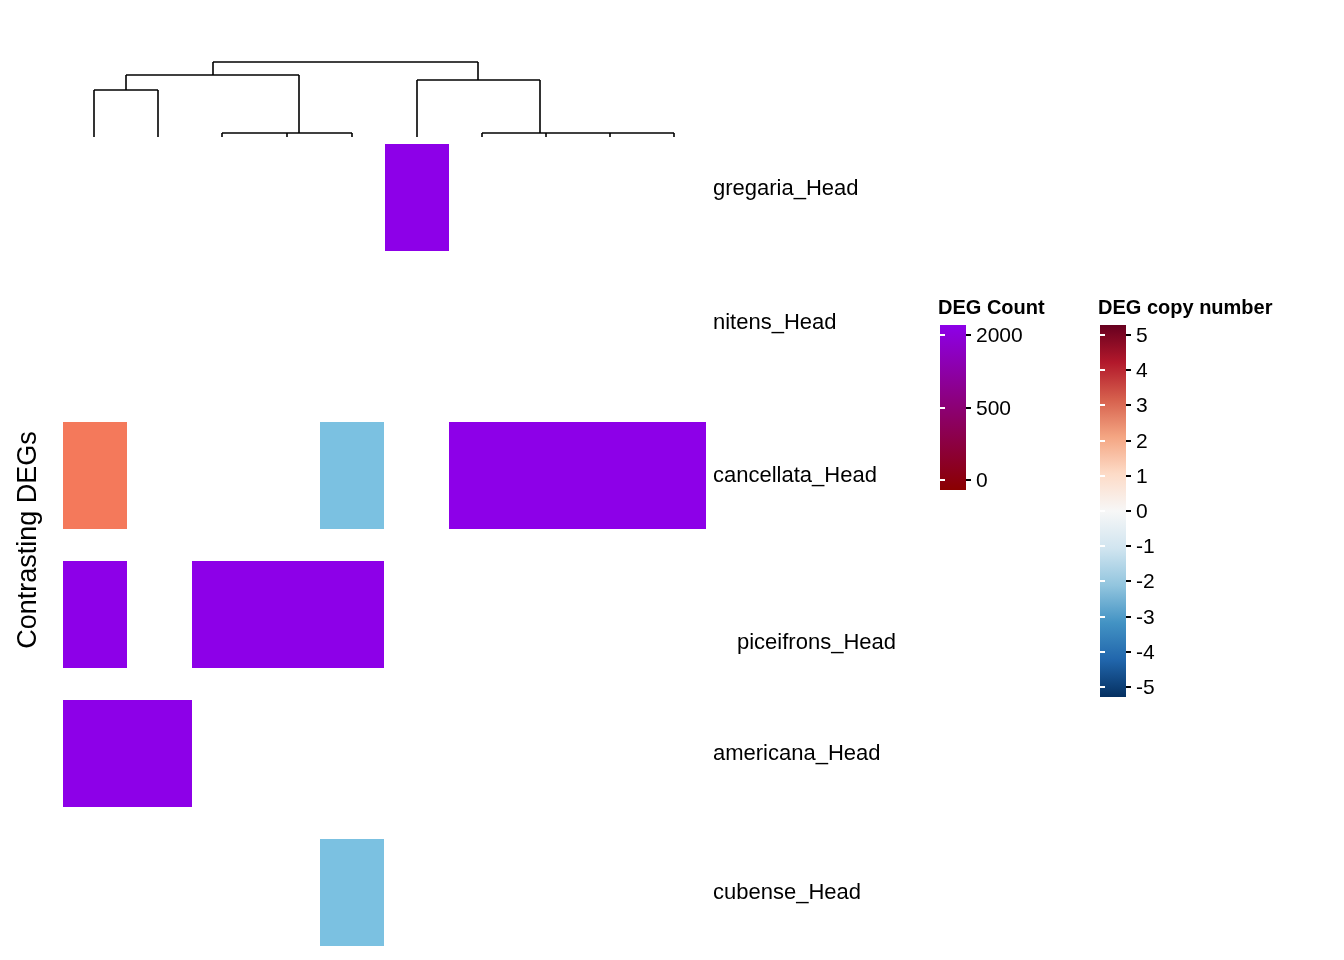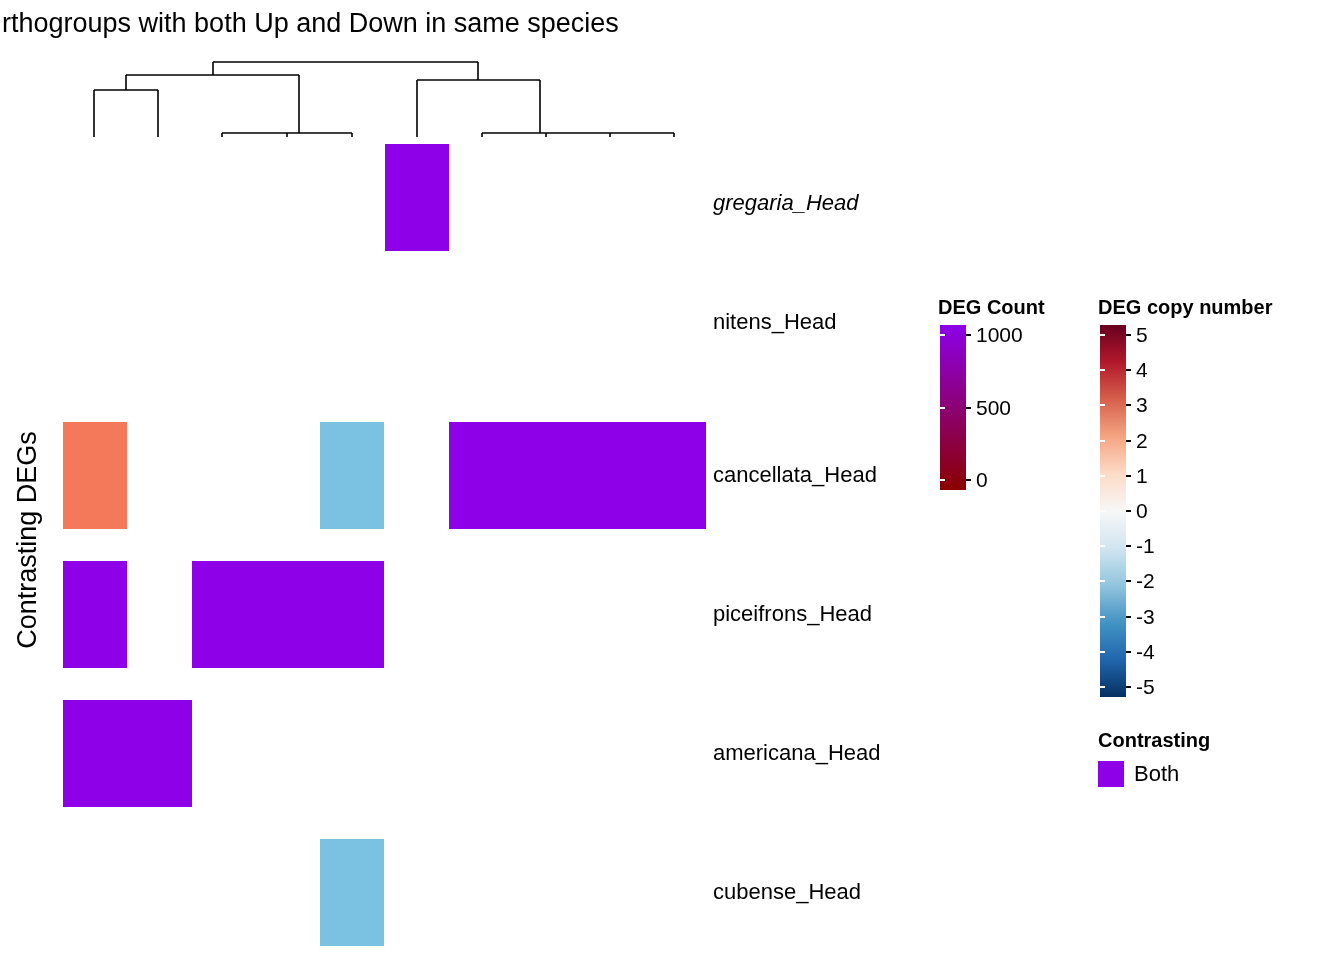--- a/index.html
+++ b/index.html
@@ -24,21 +24,20 @@
   .tick-mark { position:absolute; width:5px; height:2px; }
   .tick-label { position:absolute; font-size:21px; height:26px; line-height:26px; white-space:nowrap; }
   .swatch { position:absolute; left:0; top:36px; width:26px; height:26px; }
   .swatch-label { position:absolute; left:36px; top:36px; font-size:22px; height:26px; line-height:26px; }
 </style>
 </head>
 <body>
 
 <div class="figure">
 
-  <div class="title">rthogroups with both Up and Down in same species</div>
 
   <div class="ylabel">Contrasting DEGs</div>
 
   <svg id="dendro" width="760" height="150">
       <line x1="94" y1="137" x2="94" y2="90"></line>
       <line x1="158" y1="137" x2="158" y2="90"></line>
       <line x1="94" y1="90" x2="158" y2="90"></line>
       <line x1="126" y1="90" x2="126" y2="75"></line>
       <line x1="222" y1="137" x2="222" y2="133"></line>
       <line x1="287" y1="137" x2="287" y2="133"></line>
@@ -64,34 +63,34 @@
       <div class="cell" style="left: 63px; top: 421.5px; width: 64.3px; height: 107px; background: rgb(244, 121, 91);"></div>
       <div class="cell" style="left: 320.2px; top: 421.5px; width: 64.3px; height: 107px; background: rgb(123, 193, 225);"></div>
       <div class="cell" style="left: 448.8px; top: 421.5px; width: 257.2px; height: 107px; background: rgb(141, 0, 232);"></div>
       <div class="cell" style="left: 63px; top: 560.5px; width: 64.3px; height: 107px; background: rgb(141, 0, 232);"></div>
       <div class="cell" style="left: 191.6px; top: 560.5px; width: 192.9px; height: 107px; background: rgb(141, 0, 232);"></div>
       <div class="cell" style="left: 63px; top: 699.5px; width: 128.6px; height: 107px; background: rgb(141, 0, 232);"></div>
       <div class="cell" style="left: 320.2px; top: 838.5px; width: 64.3px; height: 107px; background: rgb(123, 193, 225);"></div>
     </div>
 
   <div id="row-labels">
-      <div class="row-label" style="top: 189px; font-style: italic;">gregaria_Head</div>
+      <div class="row-label" style="top: 174px;">gregaria_Head</div>
       <div class="row-label" style="top: 308px;">nitens_Head</div>
       <div class="row-label" style="top: 461px;">cancellata_Head</div>
-      <div class="row-label" style="top: 600px;">piceifrons_Head</div>
+      <div class="row-label" style="top: 628px; margin-left: 24px;">piceifrons_Head</div>
       <div class="row-label" style="top: 739px;">americana_Head</div>
       <div class="row-label" style="top: 878px;">cubense_Head</div>
     </div>
 
   <div class="legend" id="legend-count">
     <div class="legend-title">DEG Count</div>
     <div class="bar" id="bar-count" style="background: linear-gradient(rgb(141, 0, 232), rgb(139, 0, 0));"></div>
   <div class="tick-mark" style="background: rgb(255, 255, 255); left: 2px; top: 42px;"></div>
       <div class="tick-mark" style="background: rgb(0, 0, 0); left: 28px; top: 42px;"></div>
-      <div class="tick-label" style="left: 38px; top: 30px;">1000</div>
+      <div class="tick-label" style="left: 38px; top: 30px;">2000</div>
       <div class="tick-mark" style="background: rgb(255, 255, 255); left: 2px; top: 114.5px;"></div>
       <div class="tick-mark" style="background: rgb(0, 0, 0); left: 28px; top: 114.5px;"></div>
       <div class="tick-label" style="left: 38px; top: 102.5px; text-align: right;">500</div>
       <div class="tick-mark" style="background: rgb(255, 255, 255); left: 2px; top: 187px;"></div>
       <div class="tick-mark" style="background: rgb(0, 0, 0); left: 28px; top: 187px;"></div>
       <div class="tick-label" style="left: 38px; top: 175px;">0</div>
     </div>
 
   <div class="legend" id="legend-copy">
     <div class="legend-title">DEG copy number</div>
@@ -124,19 +123,14 @@
       <div class="tick-mark" style="background: rgb(0, 0, 0); left: 28px; top: 323.6px;"></div>
       <div class="tick-label" style="left: 38px; top: 311.6px;">-3</div>
       <div class="tick-mark" style="background: rgb(255, 255, 255); left: 2px; top: 358.8px;"></div>
       <div class="tick-mark" style="background: rgb(0, 0, 0); left: 28px; top: 358.8px;"></div>
       <div class="tick-label" style="left: 38px; top: 346.8px;">-4</div>
       <div class="tick-mark" style="background: rgb(255, 255, 255); left: 2px; top: 394px;"></div>
       <div class="tick-mark" style="background: rgb(0, 0, 0); left: 28px; top: 394px;"></div>
       <div class="tick-label" style="left: 38px; top: 382px;">-5</div>
     </div>
 
-  <div class="legend" id="legend-contrast">
-    <div class="legend-title">Contrasting</div>
-    <div class="swatch" id="contrast-swatch" style="background: rgb(141, 0, 232);"></div>
-    <div class="swatch-label">Both</div>
-  </div>
 
 </div>
 
 </body></html>

